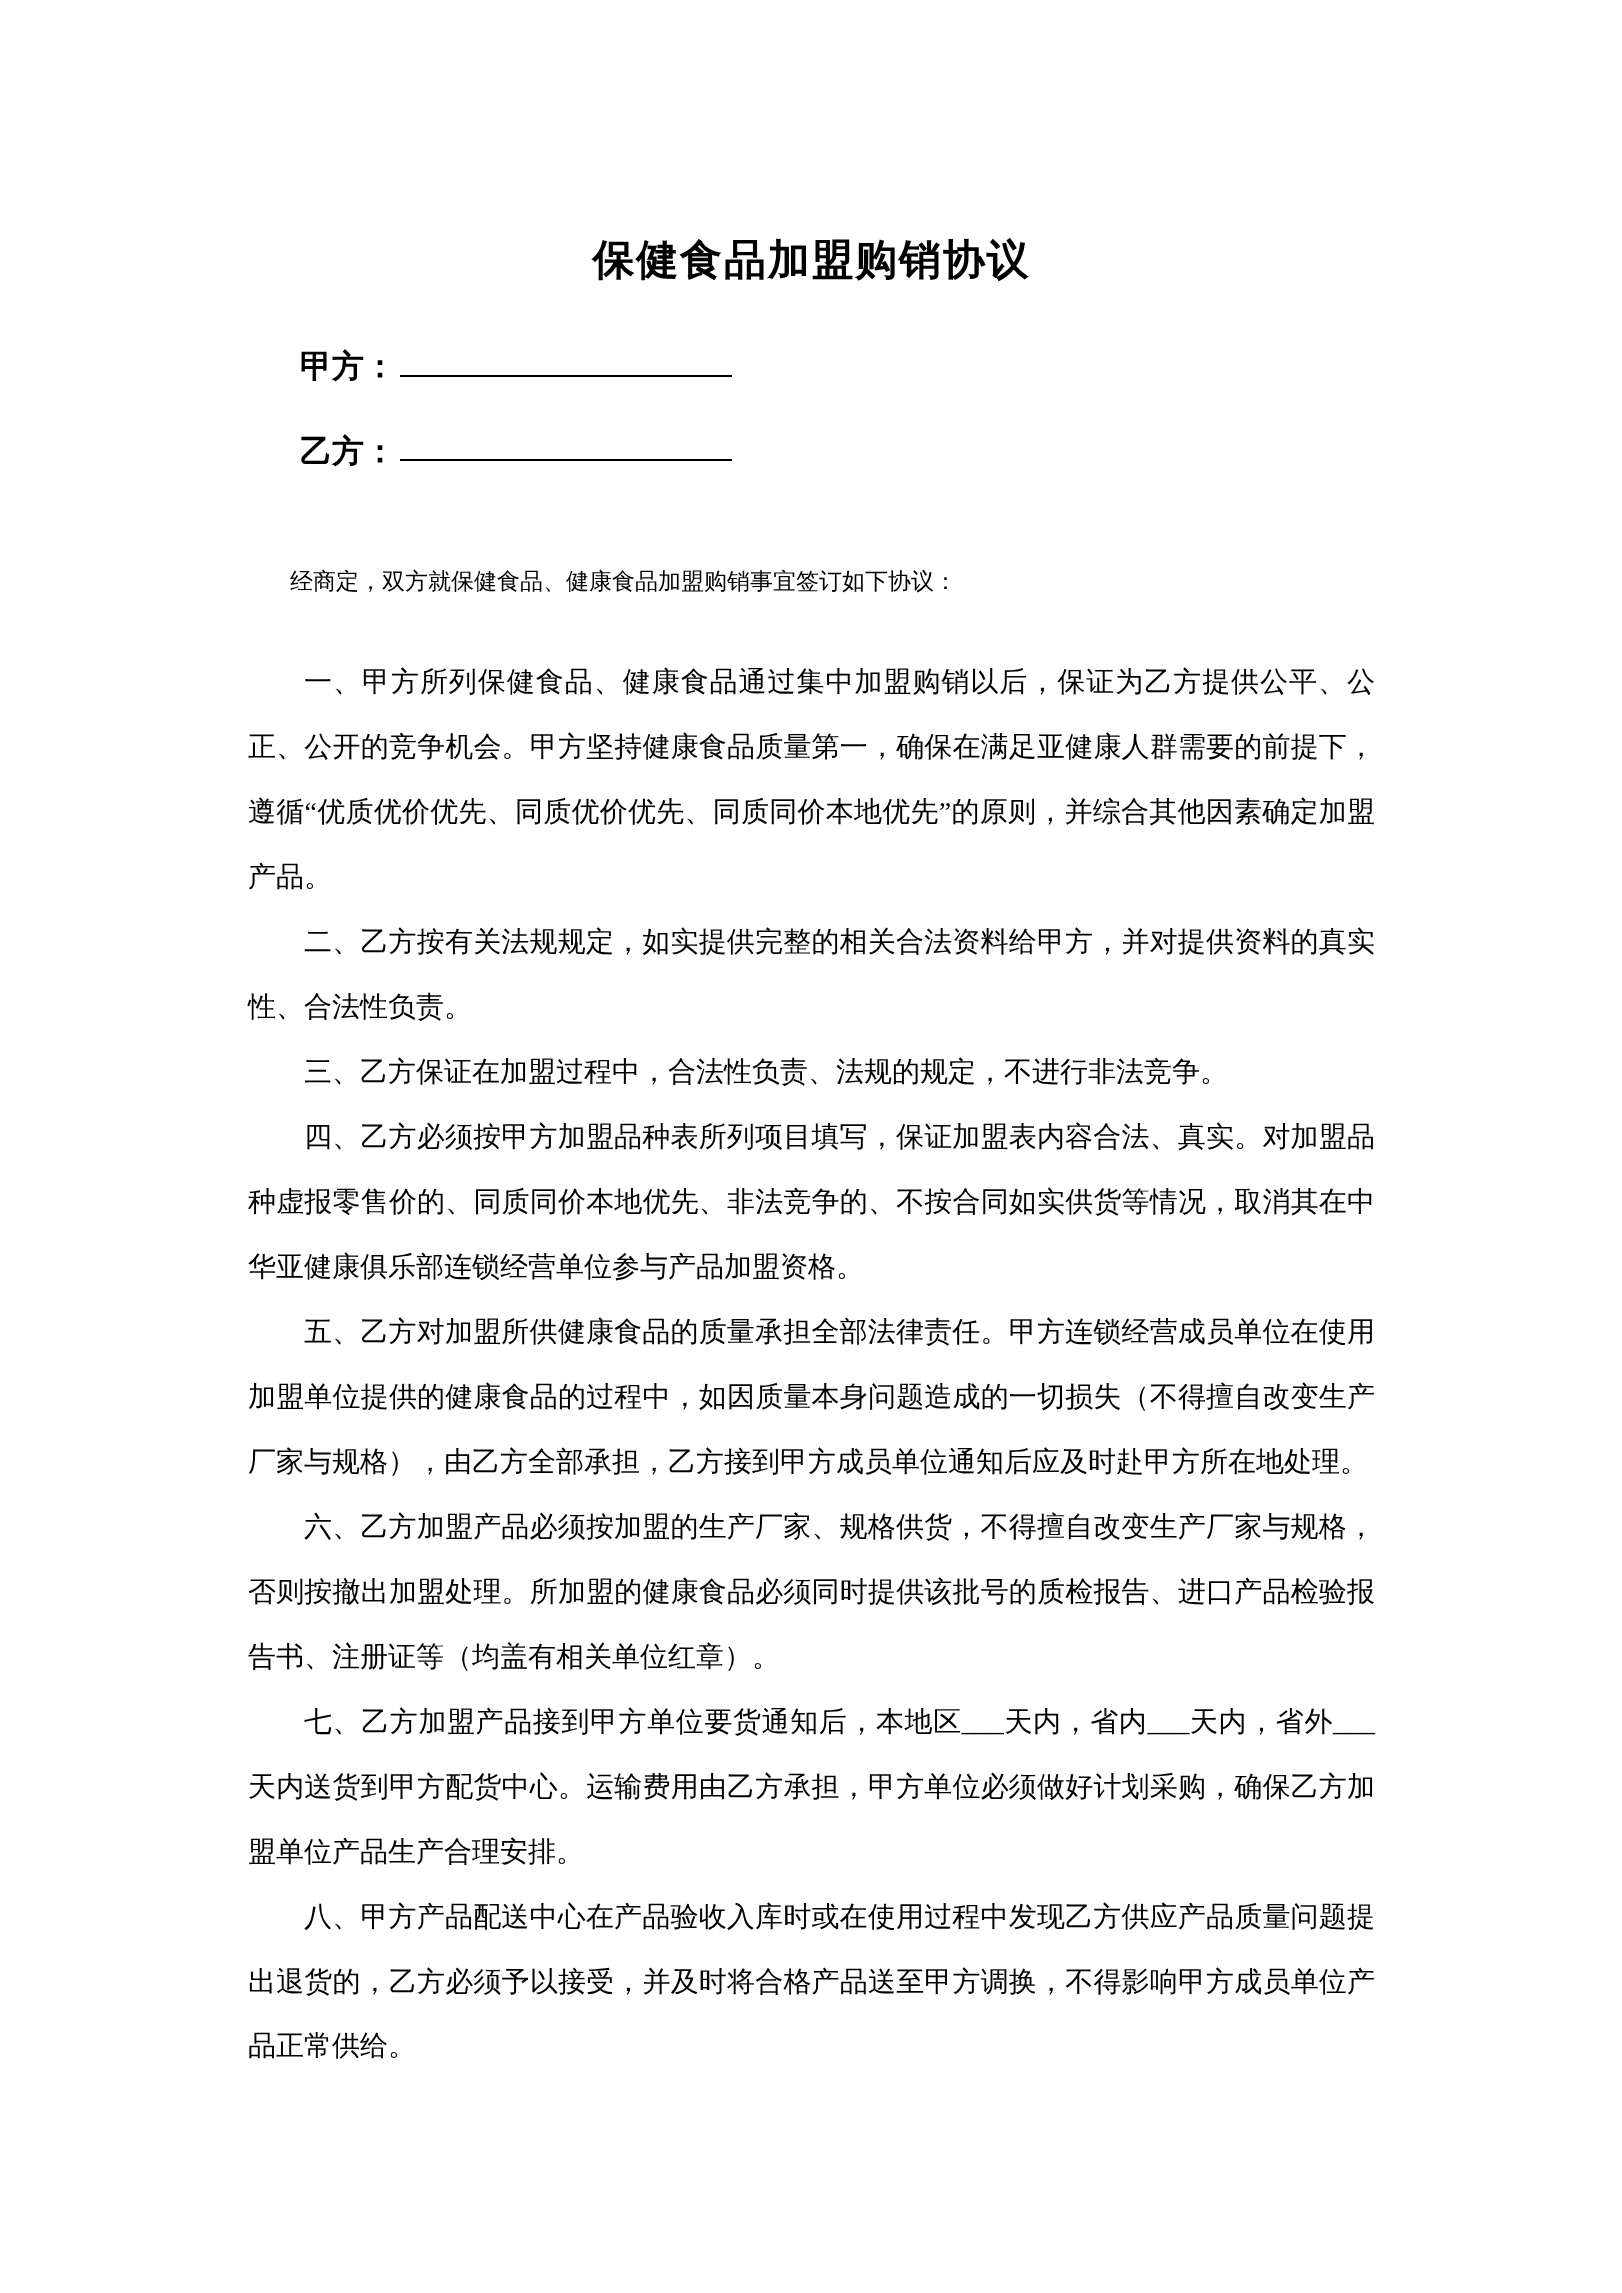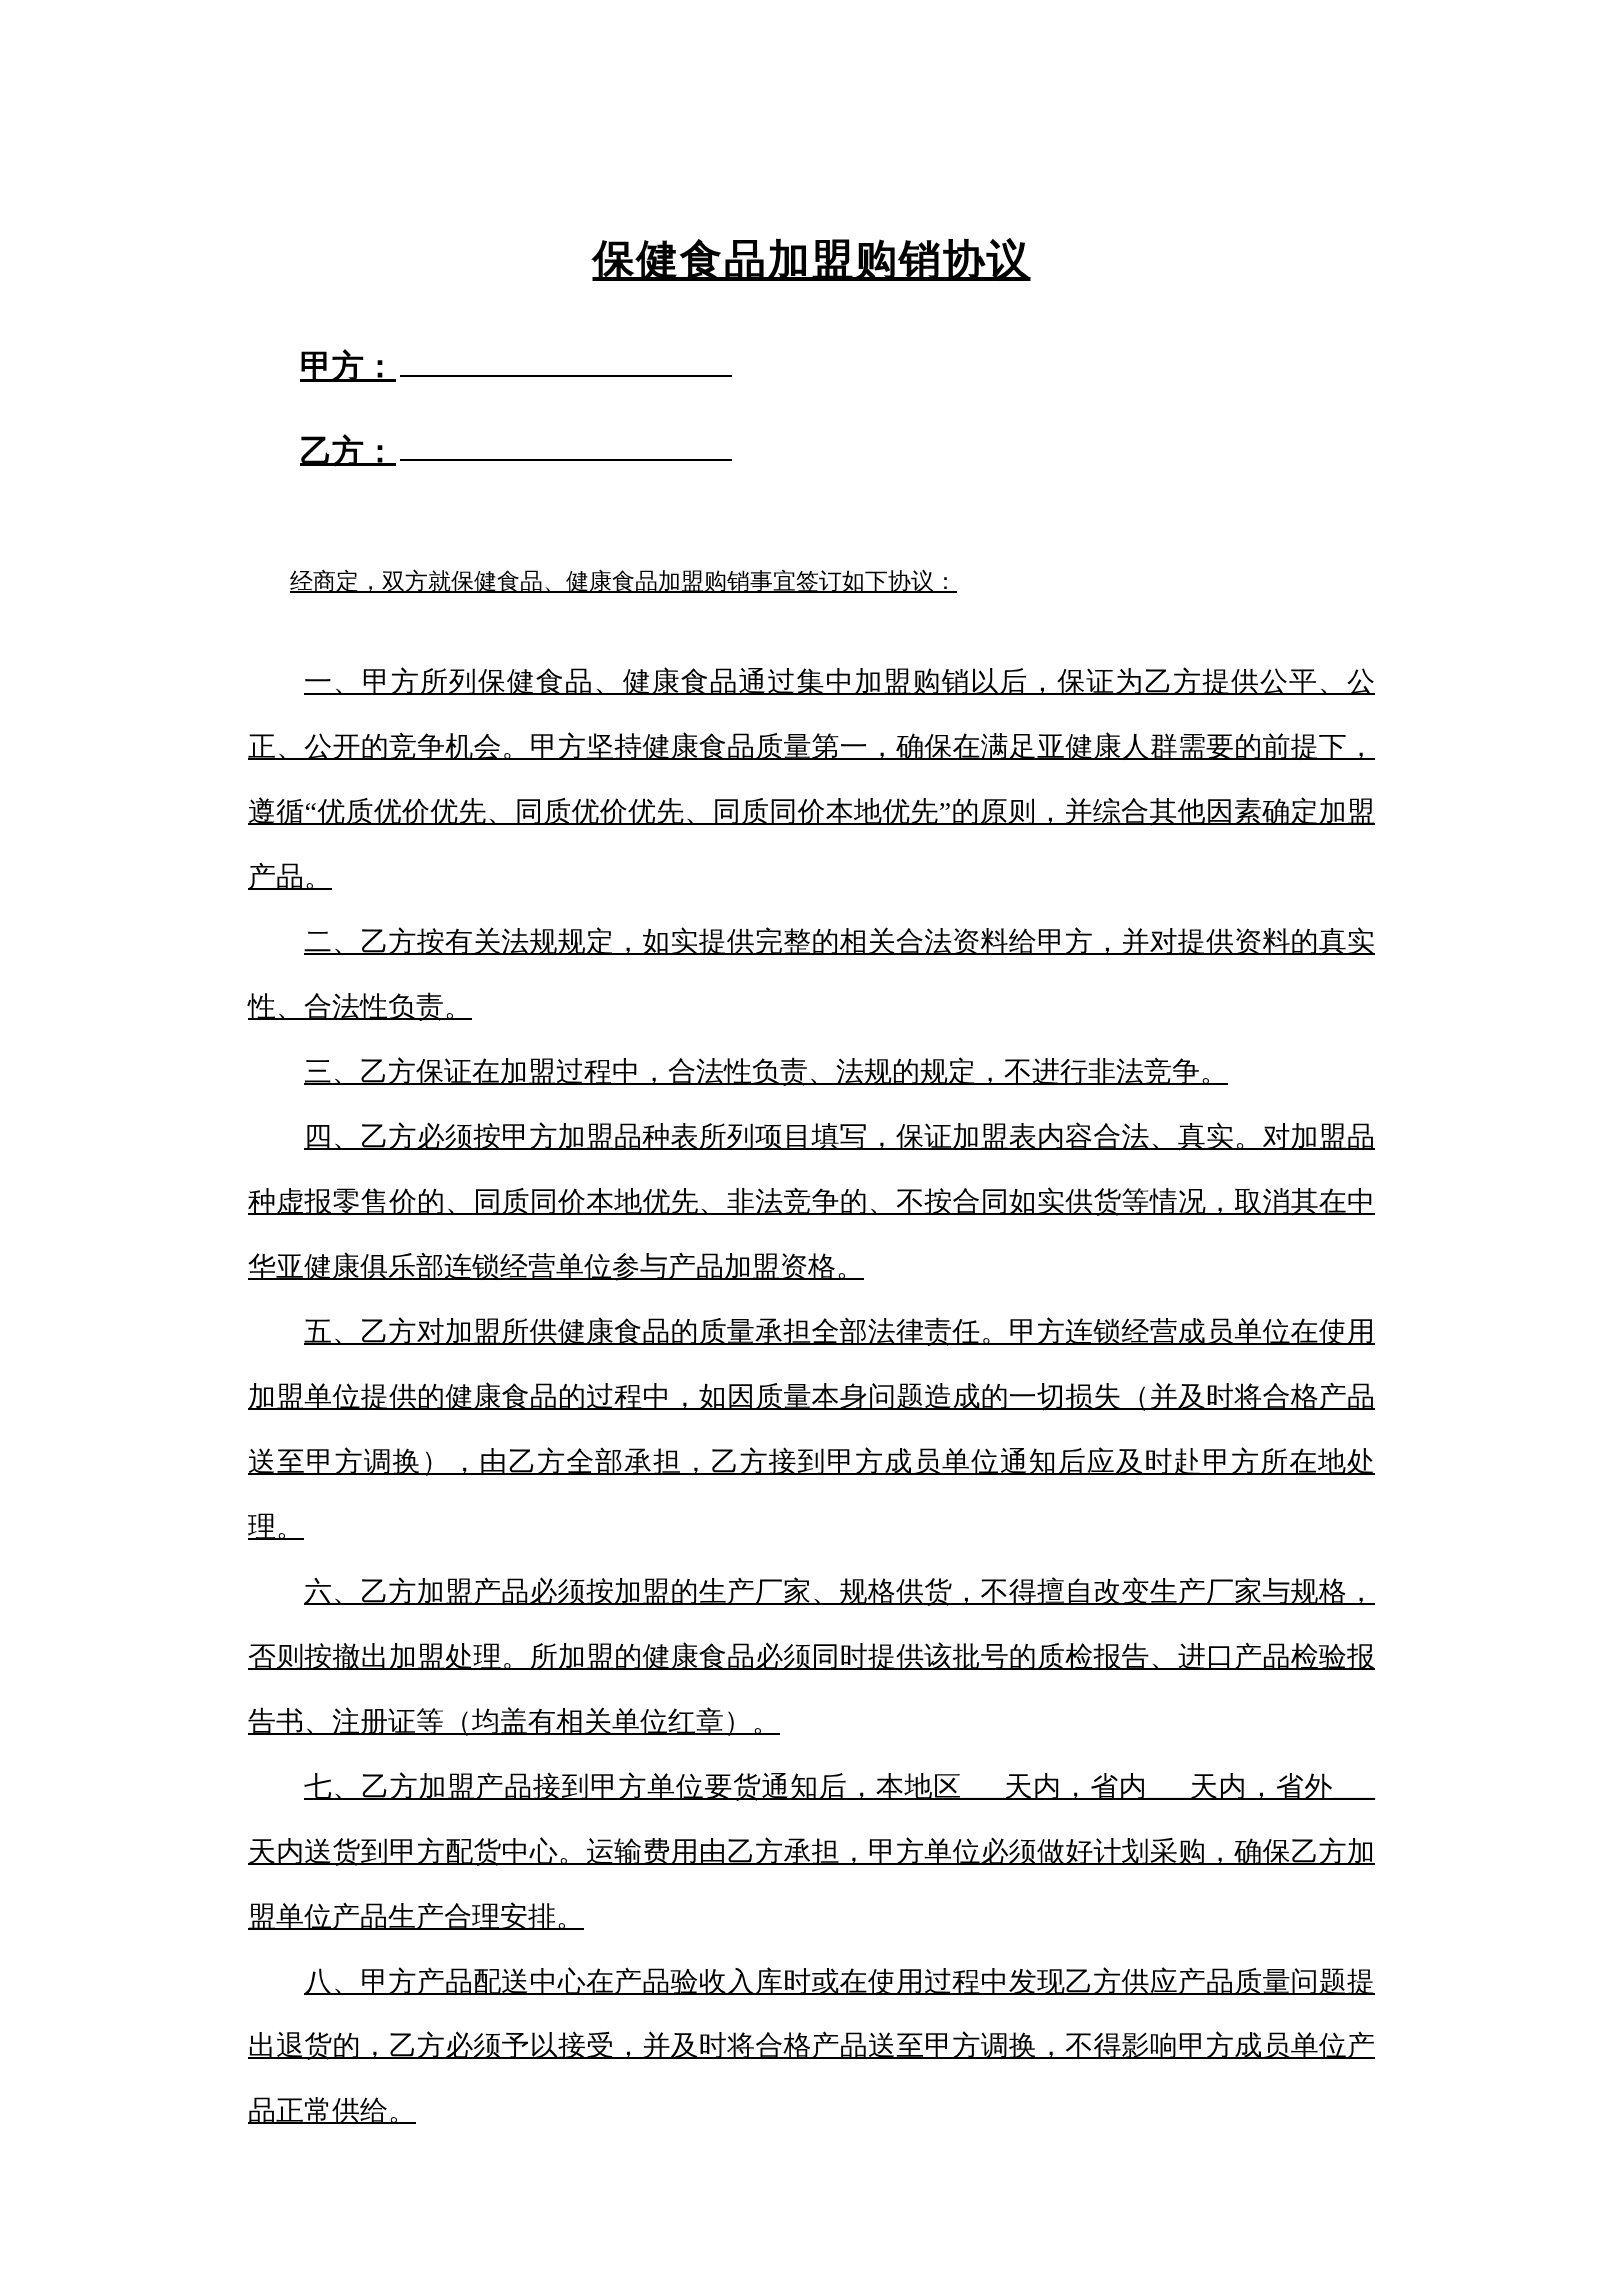--- a/index.html
+++ b/index.html
@@ -12,21 +12,20 @@
     background: #ffffff;
     overflow: hidden;
   }
   .page {
     box-sizing: border-box;
     width: 1623px;
     height: 1824px;
     padding: 232px 244px 0 244px;
     color: #000000;
     font-family: "Liberation Serif", "DejaVu Serif", serif;
-    text-decoration: underline;
   }
   .doc-title {
     margin: 0 0 53px 0;
     text-align: center;
     font-family: "Liberation Sans", "DejaVu Sans", sans-serif;
     font-weight: bold;
     font-size: 42px;
     letter-spacing: 1.8px;
     color: #000000;
   }
@@ -79,20 +78,20 @@
     <span>乙方：</span><span class="blank-line"></span>
   </div>
 
   <p class="intro-paragraph">经商定，双方就保健食品、健康食品加盟购销事宜签订如下协议：</p>
 
   <div class="clauses">
       <p class="clause">一、甲方所列保健食品、健康食品通过集中加盟购销以后，保证为乙方提供公平、公正、公开的竞争机会。甲方坚持健康食品质量第一，确保在满足亚健康人群需要的前提下，遵循“优质优价优先、同质优价优先、同质同价本地优先”的原则，并综合其他因素确定加盟产品。</p>
       <p class="clause">二、乙方按有关法规规定，如实提供完整的相关合法资料给甲方，并对提供资料的真实性、合法性负责。</p>
       <p class="clause">三、乙方保证在加盟过程中，合法性负责、法规的规定，不进行非法竞争。</p>
       <p class="clause">四、乙方必须按甲方加盟品种表所列项目填写，保证加盟表内容合法、真实。对加盟品种虚报零售价的、同质同价本地优先、非法竞争的、不按合同如实供货等情况，取消其在中华亚健康俱乐部连锁经营单位参与产品加盟资格。</p>
-      <p class="clause">五、乙方对加盟所供健康食品的质量承担全部法律责任。甲方连锁经营成员单位在使用加盟单位提供的健康食品的过程中，如因质量本身问题造成的一切损失（并及时将合格产品送至甲方调换），由乙方全部承担，乙方接到甲方成员单位通知后应及时赴甲方所在地处理。</p>
+      <p class="clause">五、乙方对加盟所供健康食品的质量承担全部法律责任。甲方连锁经营成员单位在使用加盟单位提供的健康食品的过程中，如因质量本身问题造成的一切损失（不得擅自改变生产厂家与规格），由乙方全部承担，乙方接到甲方成员单位通知后应及时赴甲方所在地处理。</p>
       <p class="clause">六、乙方加盟产品必须按加盟的生产厂家、规格供货，不得擅自改变生产厂家与规格，否则按撤出加盟处理。所加盟的健康食品必须同时提供该批号的质检报告、进口产品检验报告书、注册证等（均盖有相关单位红章）。</p>
       <p class="clause">七、乙方加盟产品接到甲方单位要货通知后，本地区___天内，省内___天内，省外___天内送货到甲方配货中心。运输费用由乙方承担，甲方单位必须做好计划采购，确保乙方加盟单位产品生产合理安排。</p>
       <p class="clause">八、甲方产品配送中心在产品验收入库时或在使用过程中发现乙方供应产品质量问题提出退货的，乙方必须予以接受，并及时将合格产品送至甲方调换，不得影响甲方成员单位产品正常供给。</p>
     </div>
 
 </div>
 
 
 </body></html>

